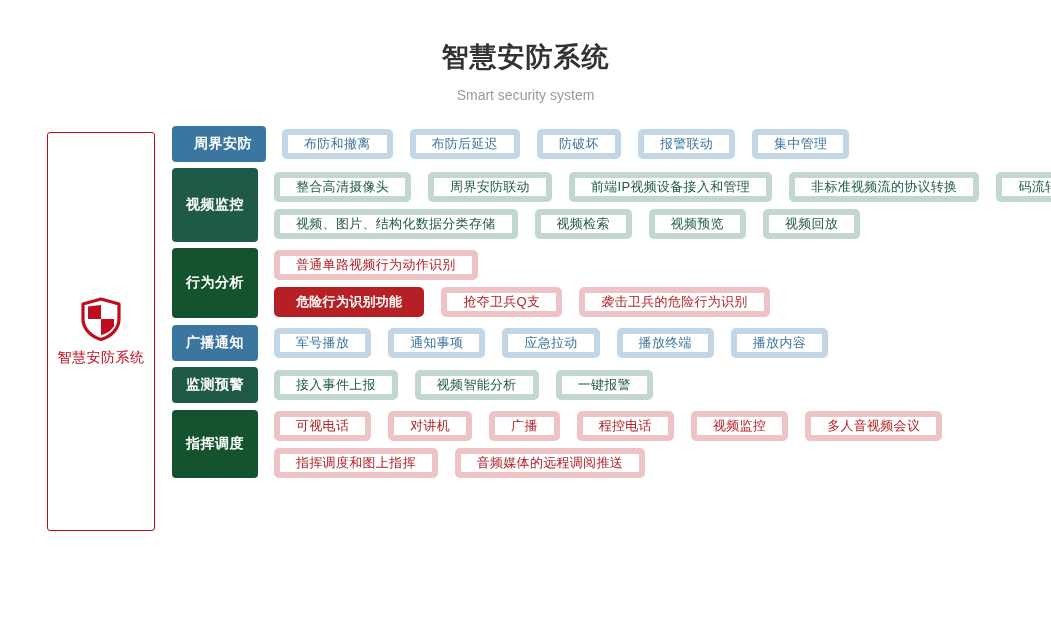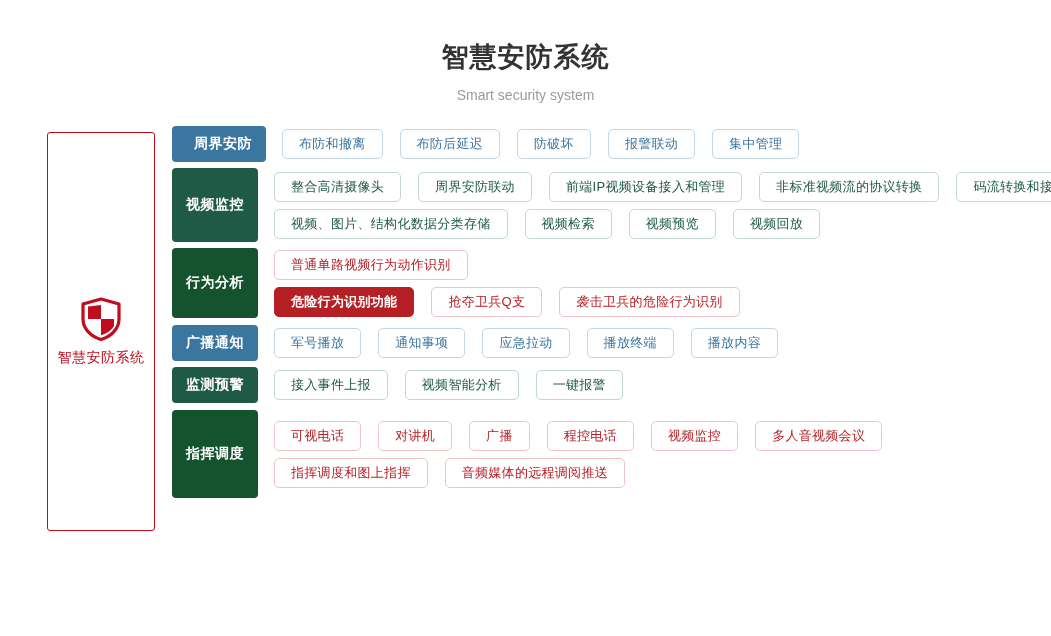--- a/index.html
+++ b/index.html
@@ -44,37 +44,37 @@
     color:#ffffff;font-size:14px;font-weight:bold;letter-spacing:0.5px;
   }
   .cat.blue{background:#3a76a0;}
   .cat.green{background:#1f5a47;}
   .cat.red{background:#14532d;text-align:center;}
   .items{margin-left:16px;display:flex;flex-direction:column;justify-content:center;}
   .line{display:flex;align-items:center;}
   .line + .line{margin-top:7px;}
   .chip{
     height:30px;box-sizing:border-box;
-    border:1px solid #15803d;border-radius:5px;background:#ffffff;
+    border:6px solid #15803d;border-radius:5px;background:#ffffff;
     display:flex;align-items:center;justify-content:center;
     padding:0 16px;margin-right:17px;
     font-size:13px;white-space:nowrap;letter-spacing:0.3px;
   }
   .chip:last-child{margin-right:0;}
   .chip.blue{border-color:#c2d6e5;color:#3a76a0;}
   .chip.green{border-color:#c2d8cf;color:#1f5a47;}
   .chip.red{border-color:#eec3c6;color:#b62025;}
   .chip.solid-red{background:#b62025;border-color:#b62025;color:#ffffff;font-weight:bold;}
   
   .row-h1 .cat{height:36px;padding-left:8px;}
   .row-h2 .cat{height:74px;}
   .row-h3 .cat{height:70px;}
   .row-h4 .cat{height:36px;}
   .row-h5 .cat{height:36px;}
-  .row-h6 .cat{height:88px;font-family:Liberation Serif, serif;}
+  .row-h6 .cat{height:68px;font-family:Liberation Serif, serif;}
   .row-h1{margin-bottom:6px;}
   .row-h2{margin-bottom:6px;}
   .row-h3{margin-bottom:7px;}
   .row-h4{margin-bottom:6px;}
   .row-h5{margin-bottom:7px;}
 </style>
 </head>
 <body>
 
 <div id="header">

